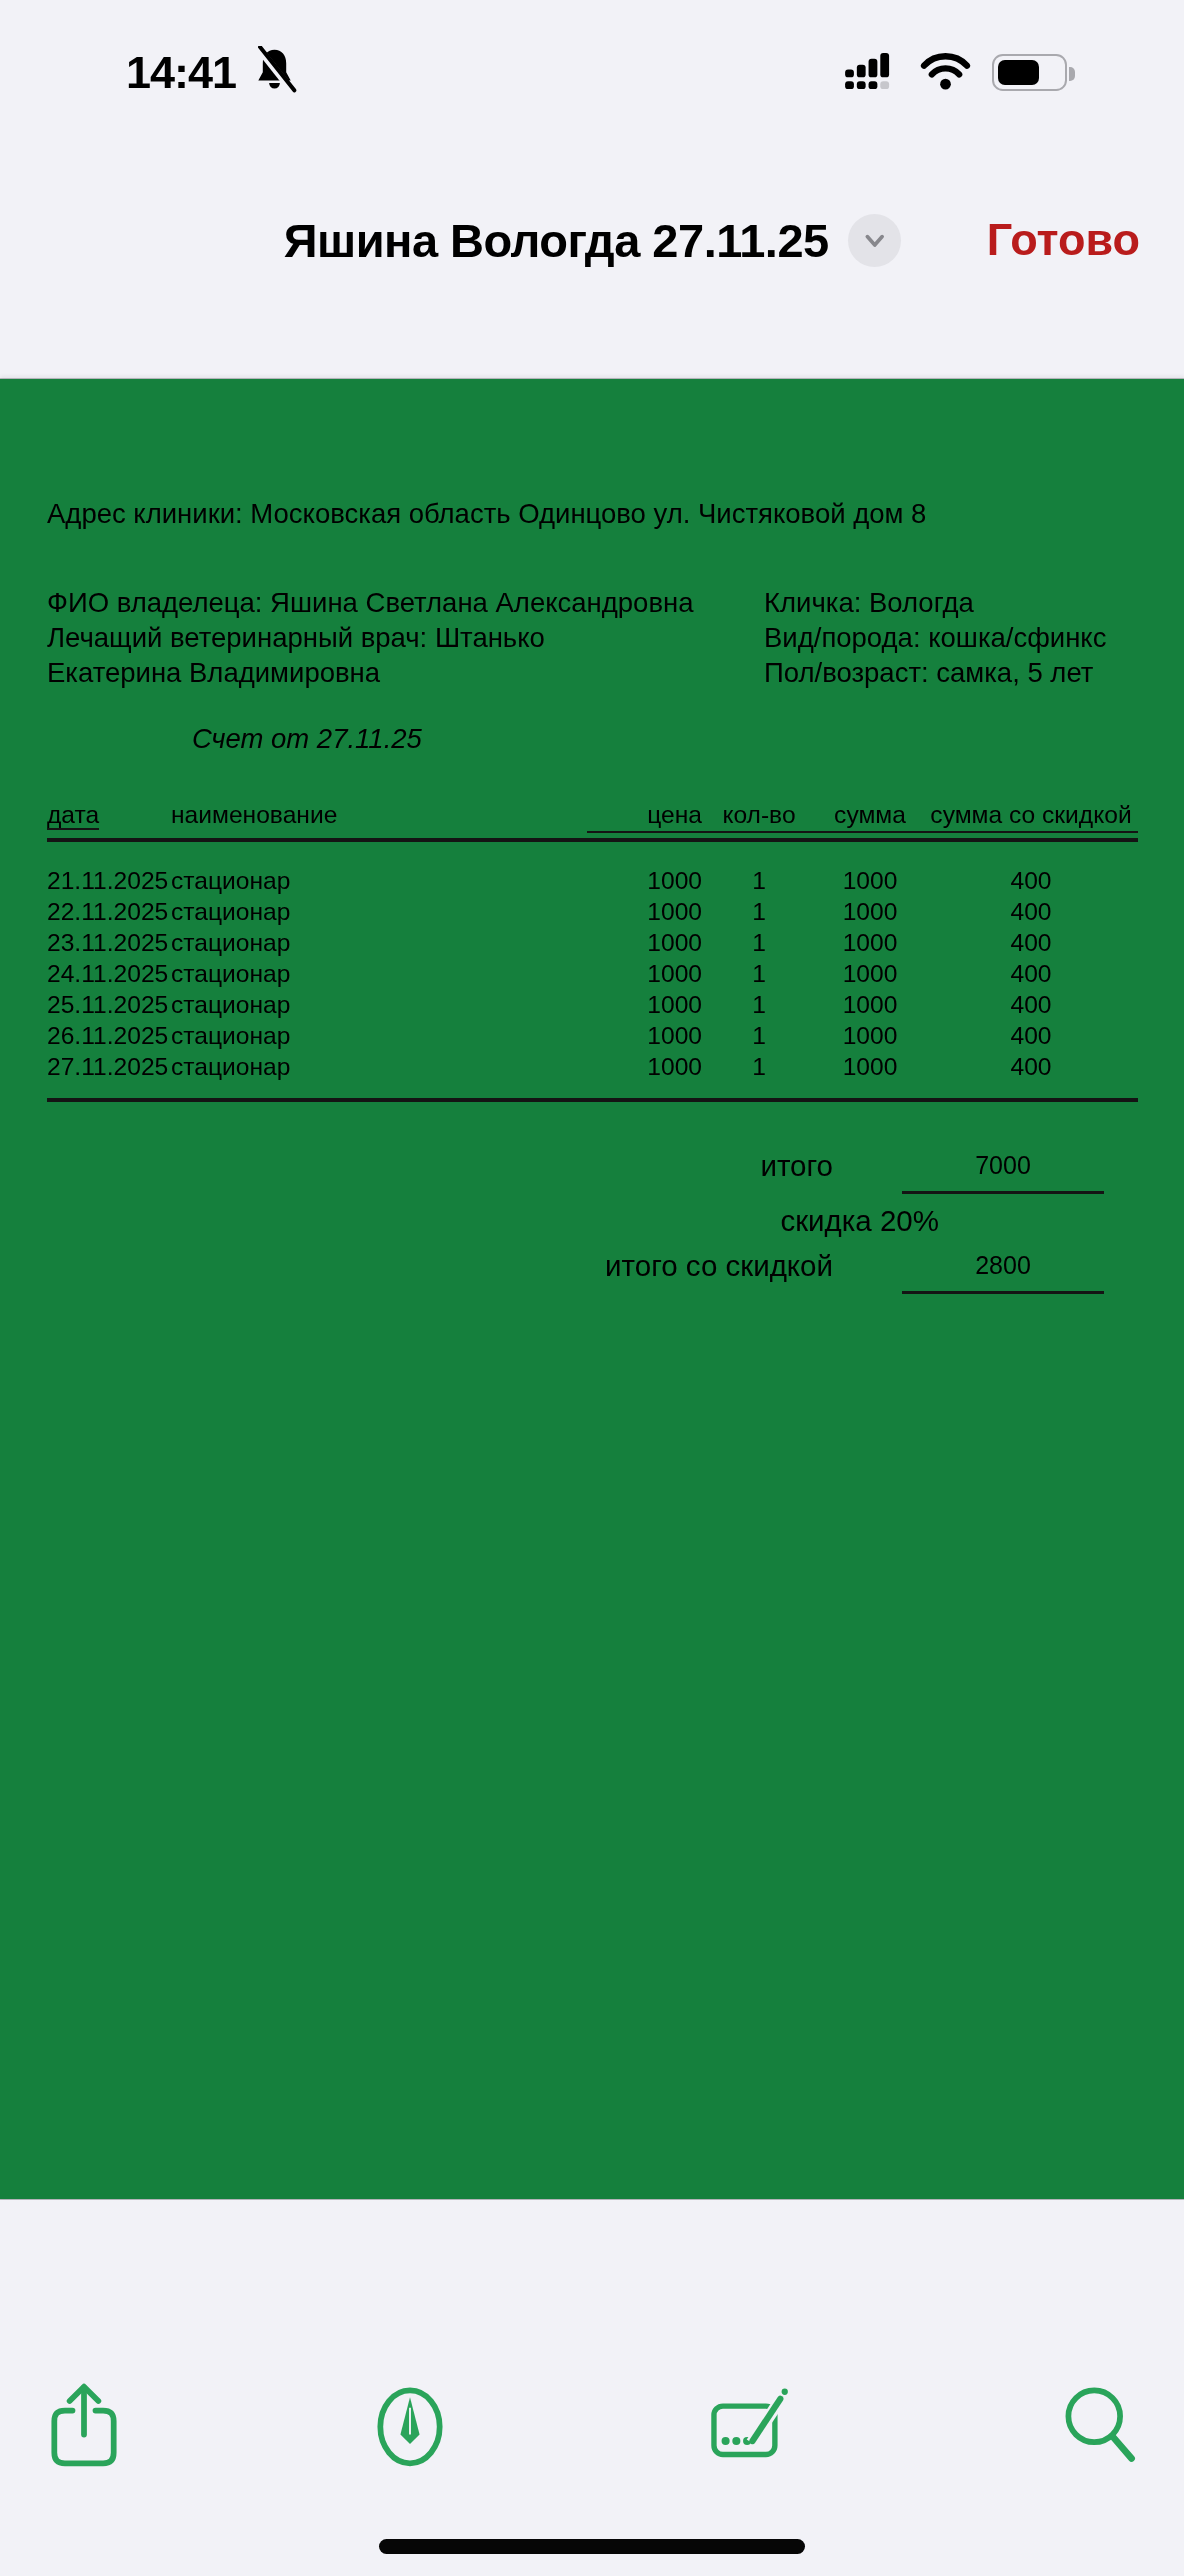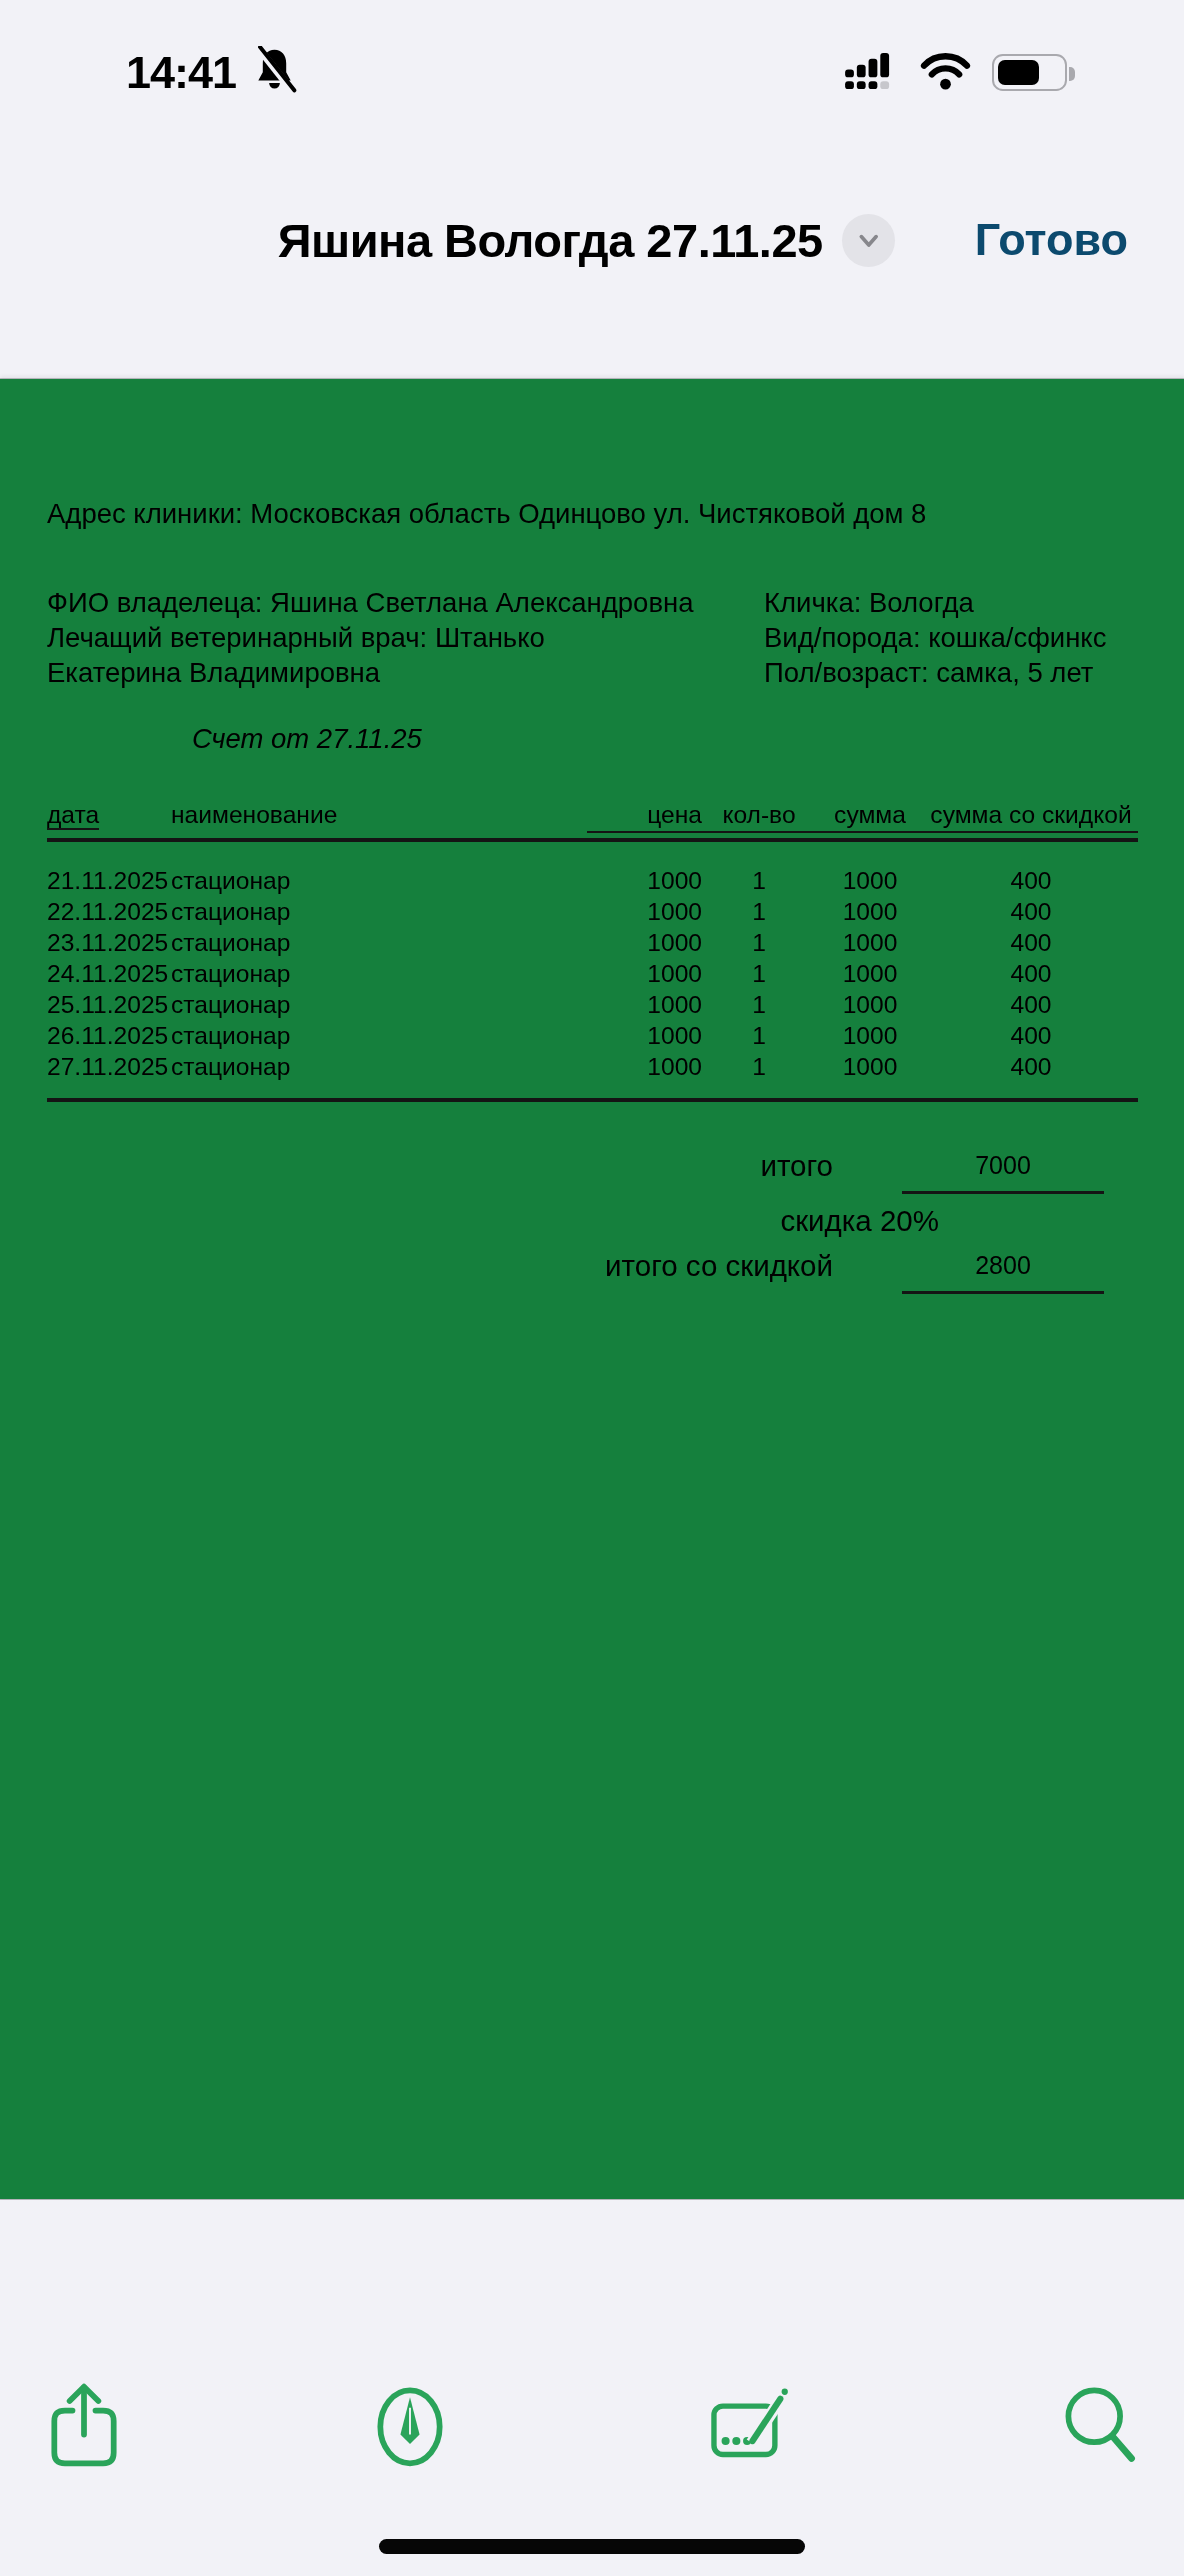--- a/index.html
+++ b/index.html
@@ -29,35 +29,35 @@
     position:absolute; left:3.9px; top:3.9px; bottom:3.9px; width:41px;
     background:#000; border-radius:6.9px;
   }
   .battery-nub {
     position:absolute; right:-9.8px; top:10.8px; width:5.9px; height:13.8px;
     background:#A9A9AE; border-radius:0 4.9px 4.9px 0;
   }
 
   
   .nav-bar {
-    position:absolute; top:195px; left:0; right:12px; height:90px;
+    position:absolute; top:195px; left:0; right:0; height:90px;
     display:flex; align-items:center; justify-content:center; gap:19.6px;
   }
   .nav-title { font-size:47px; font-weight:700; letter-spacing:-0.5px; }
   .chevron-btn {
     width:53px; height:53px; border-radius:50%;
     background:#E3E3E8; border:none;
     display:flex; align-items:center; justify-content:center;
     cursor:pointer;
   }
   .done-btn {
     position:absolute; right:45px; top:50%; transform:translateY(-50%);
     background:none; border:none; cursor:pointer;
     font-family:"Liberation Sans", sans-serif;
-    font-size:45px; font-weight:700; color:#0c4a6e;
+    font-size:45px; font-weight:700; color:#b91c1c;
   }
 
   
   .page {
     position:absolute; top:379px; left:0; width:1185px; height:1820px;
     background:#15803d;
     box-shadow:0 -1px 0 rgba(60,60,67,0.29), 0 -2.9px 3.9px rgba(0,0,0,0.06),
                0 1px 0 rgba(60,60,67,0.29), 0 2.9px 3.9px rgba(0,0,0,0.06);
   }
   .doc { padding:118px 47px 0 47px; font-size:27.5px; line-height:33px; }

